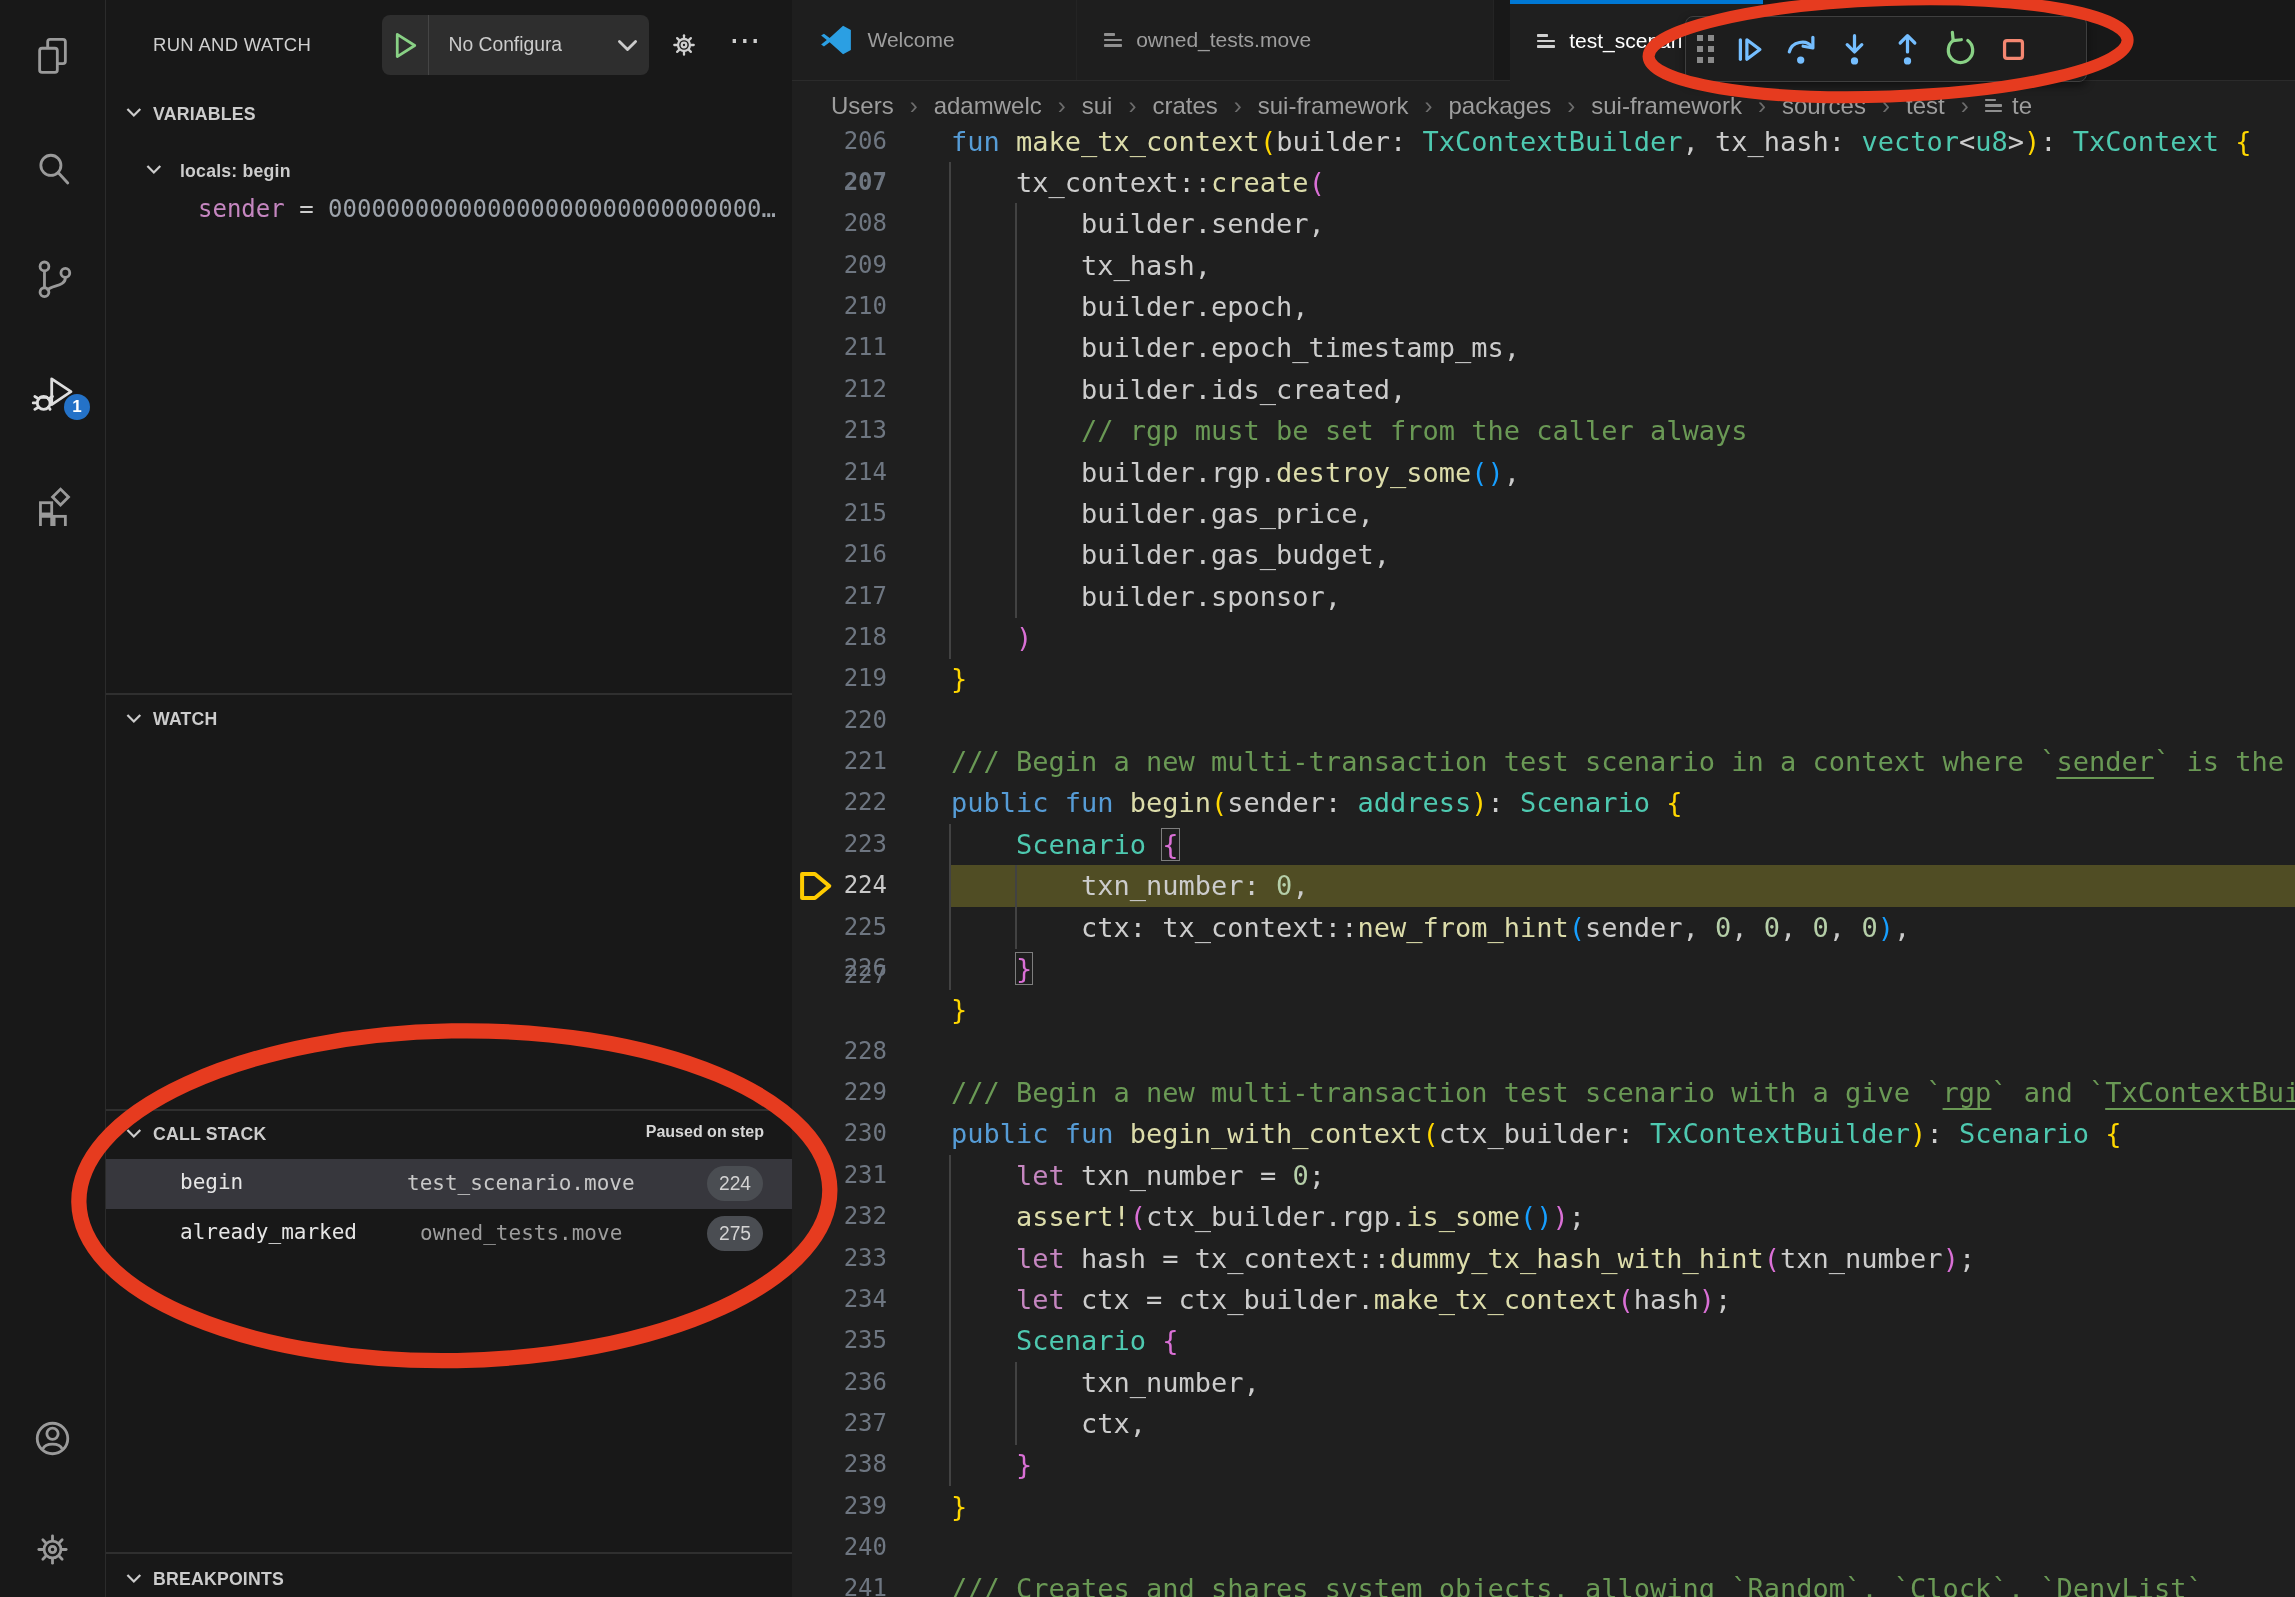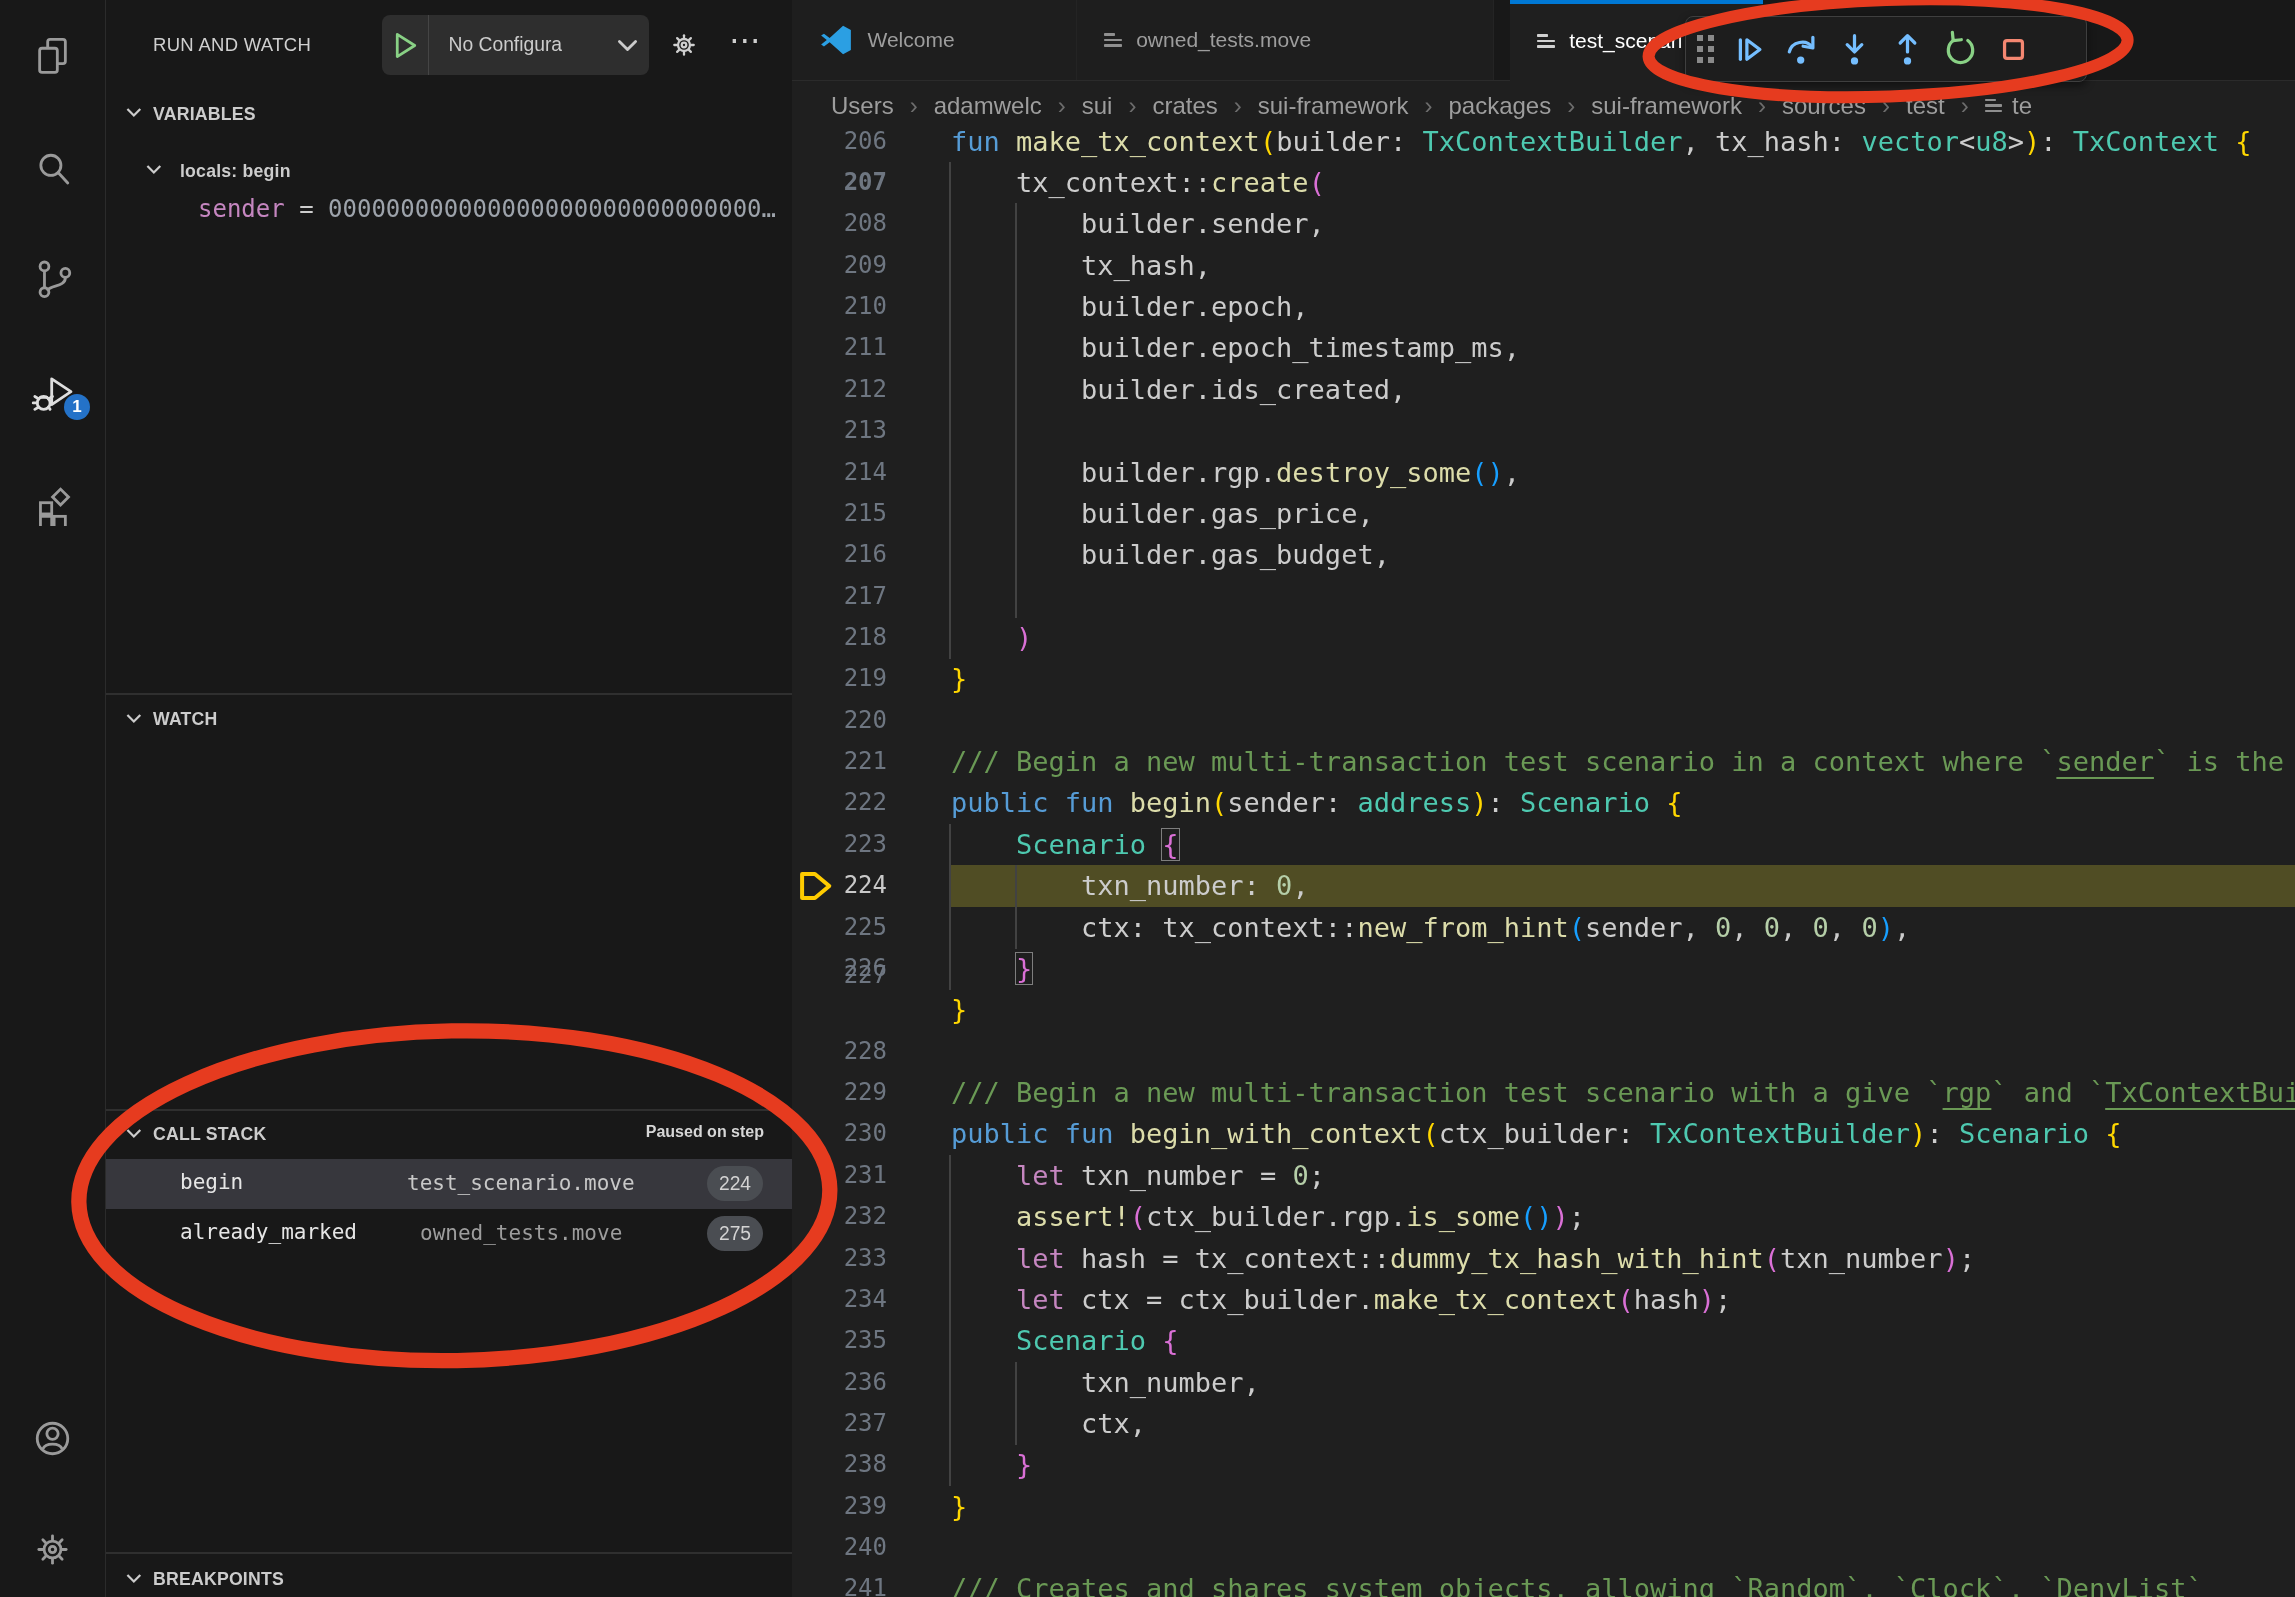--- a/index.html
+++ b/index.html
@@ -241,35 +241,37 @@
         <div class="guide" style="left: 223px; top: 327px;"></div>
         <div class="ln" style="top: 327px;">211</div>
         <div class="cl" style="top: 327px;"><span class="tk-pl">        builder.epoch_timestamp_ms,</span></div>
         <div class="guide" style="left: 157px; top: 369px;"></div>
         <div class="guide" style="left: 223px; top: 369px;"></div>
         <div class="ln" style="top: 369px;">212</div>
         <div class="cl" style="top: 369px;"><span class="tk-pl">        builder.ids_created,</span></div>
         <div class="guide" style="left: 157px; top: 410px;"></div>
         <div class="guide" style="left: 223px; top: 410px;"></div>
         <div class="ln" style="top: 410px;">213</div>
+        <div class="cl" style="top: 410px;"><span class="tk-pl">        </span><span class="tk-com">// rgp must be set from the caller always</span></div>
         <div class="guide" style="left: 157px; top: 452px;"></div>
         <div class="guide" style="left: 223px; top: 452px;"></div>
         <div class="ln" style="top: 452px;">214</div>
         <div class="cl" style="top: 452px;"><span class="tk-pl">        builder.rgp.</span><span class="tk-fn">destroy_some</span><span class="tk-b3">()</span><span class="tk-pl">,</span></div>
         <div class="guide" style="left: 157px; top: 493px;"></div>
         <div class="guide" style="left: 223px; top: 493px;"></div>
         <div class="ln" style="top: 493px;">215</div>
         <div class="cl" style="top: 493px;"><span class="tk-pl">        builder.gas_price,</span></div>
         <div class="guide" style="left: 157px; top: 534px;"></div>
         <div class="guide" style="left: 223px; top: 534px;"></div>
         <div class="ln" style="top: 534px;">216</div>
         <div class="cl" style="top: 534px;"><span class="tk-pl">        builder.gas_budget,</span></div>
         <div class="guide" style="left: 157px; top: 576px;"></div>
         <div class="guide" style="left: 223px; top: 576px;"></div>
         <div class="ln" style="top: 576px;">217</div>
+        <div class="cl" style="top: 576px;"><span class="tk-pl">        builder.sponsor,</span></div>
         <div class="guide" style="left: 157px; top: 617px;"></div>
         <div class="ln" style="top: 617px;">218</div>
         <div class="cl" style="top: 617px;"><span class="tk-pl">    </span><span class="tk-b2">)</span></div>
         <div class="ln" style="top: 658px;">219</div>
         <div class="cl" style="top: 658px;"><span class="tk-b1">}</span></div>
         <div class="ln" style="top: 700px;">220</div>
         <div class="cl" style="top: 700px;"></div>
         <div class="ln" style="top: 741px;">221</div>
         <div class="cl" style="top: 741px;"><span class="tk-com">/// Begin a new multi-transaction test scenario in a context where `</span><span class="tk-comu">sender</span><span class="tk-com">` is the se</span></div>
         <div class="ln" style="top: 782px;">222</div>

